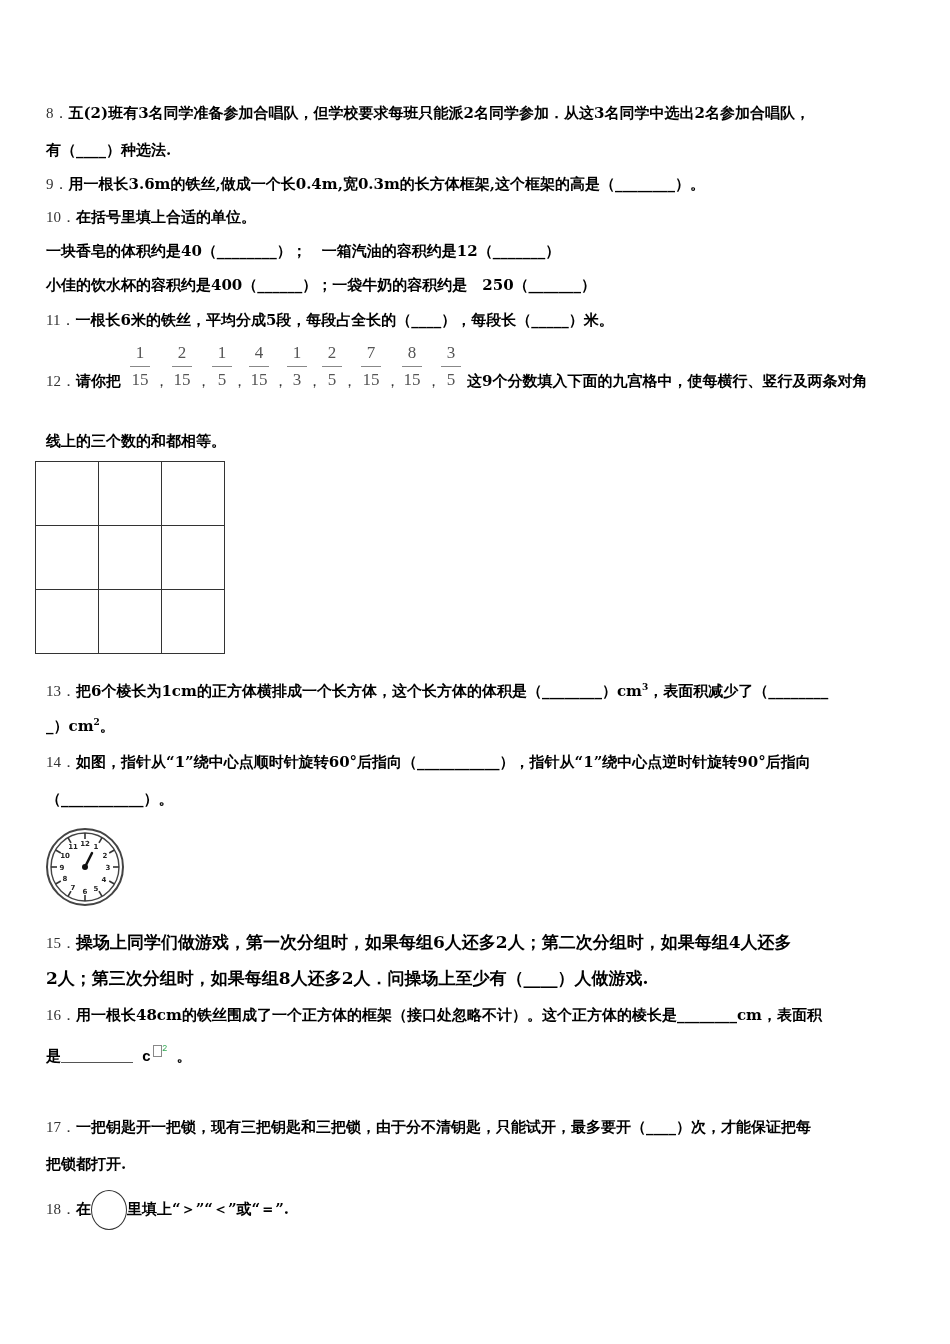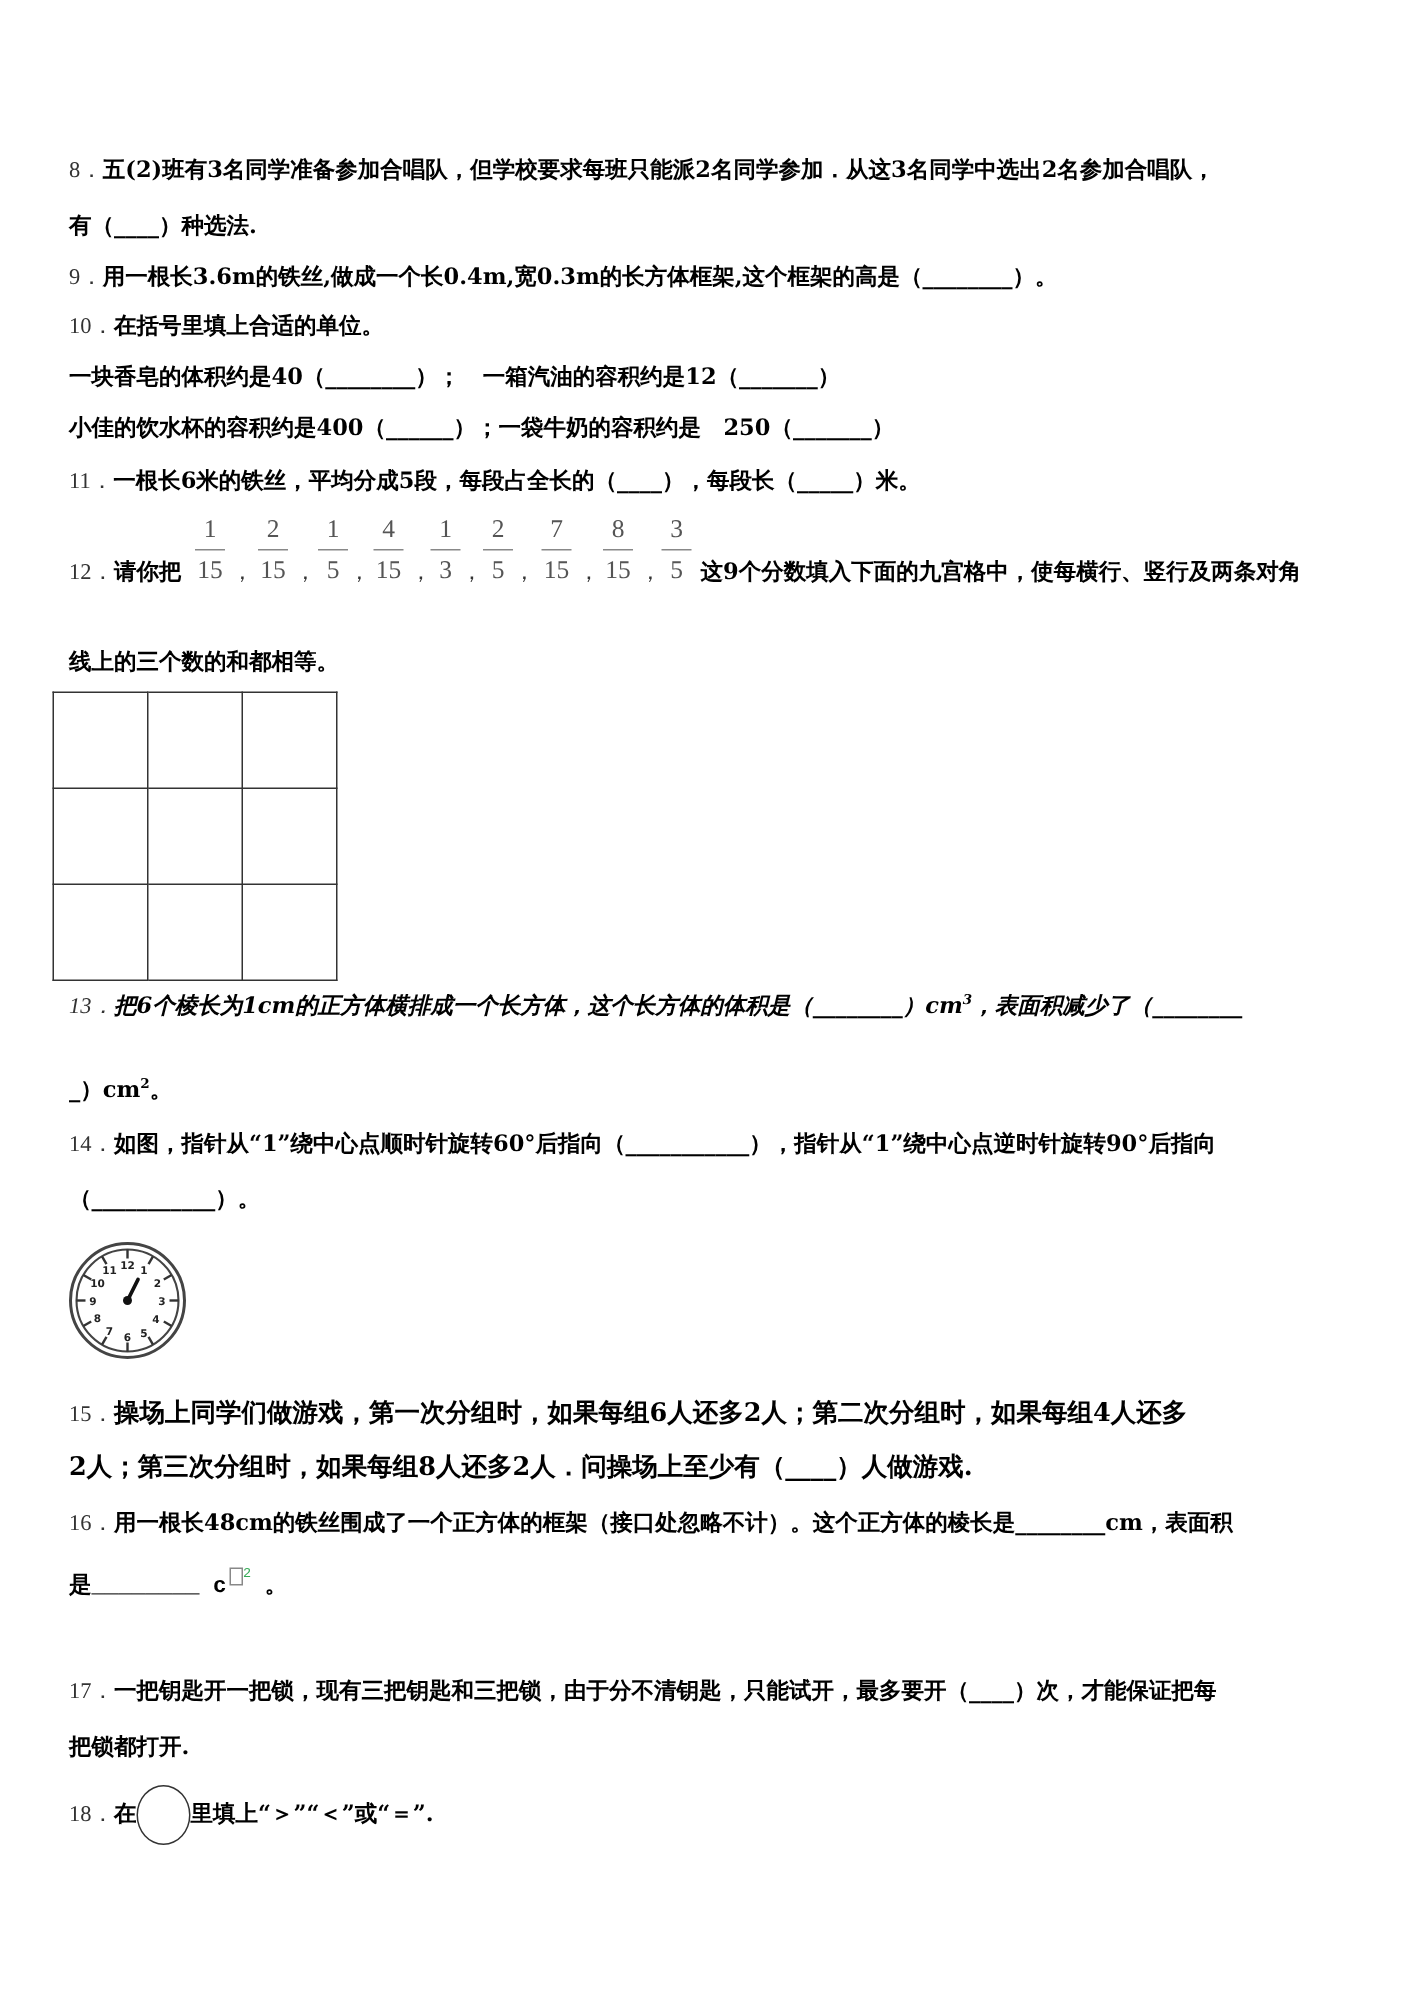--- a/index.html
+++ b/index.html
@@ -141,21 +141,21 @@
     <td></td>
   </tr>
   <tr>
     <td></td>
     <td></td>
     <td></td>
   </tr>
 </tbody>
   </table>
 
-<div class="line" style="top:660px;font-style:italic;">
+<div class="line" style="top:681px;">
   <span class="num">13．</span><span>把6个棱长为1cm的正方体横排成一个长方体，这个长方体的体积是（________）cm</span><sup>3</sup><span>，表面积减少了（________</span>
 </div>
 <div class="line" style="top:716px;">
   <span>_）cm</span><sup>2</sup><span>。</span>
 </div>
 
 <div class="line" style="top:752px;">
   <span class="num">14．</span><span>如图，指针从“1”绕中心点顺时针旋转60°后指向（___________），指针从“1”绕中心点逆时针旋转90°后指向</span>
 </div>
 <div class="line" style="top:789px;">

